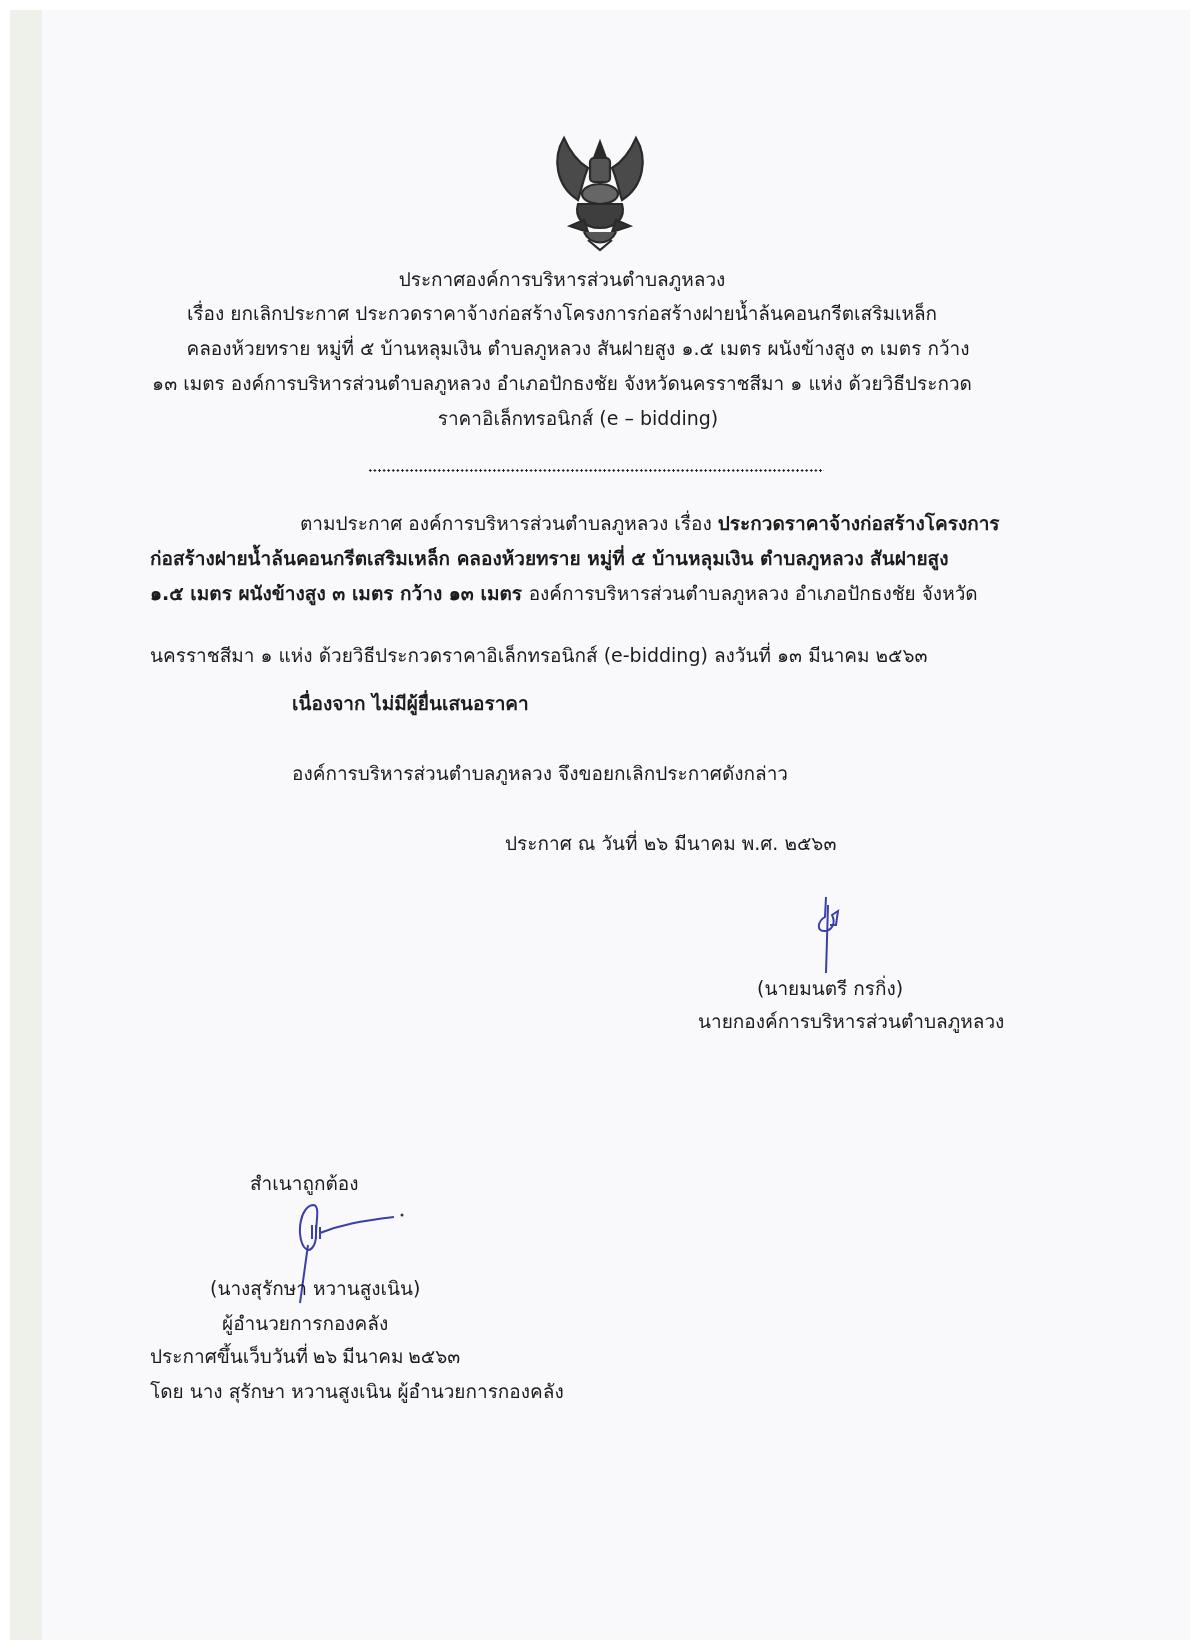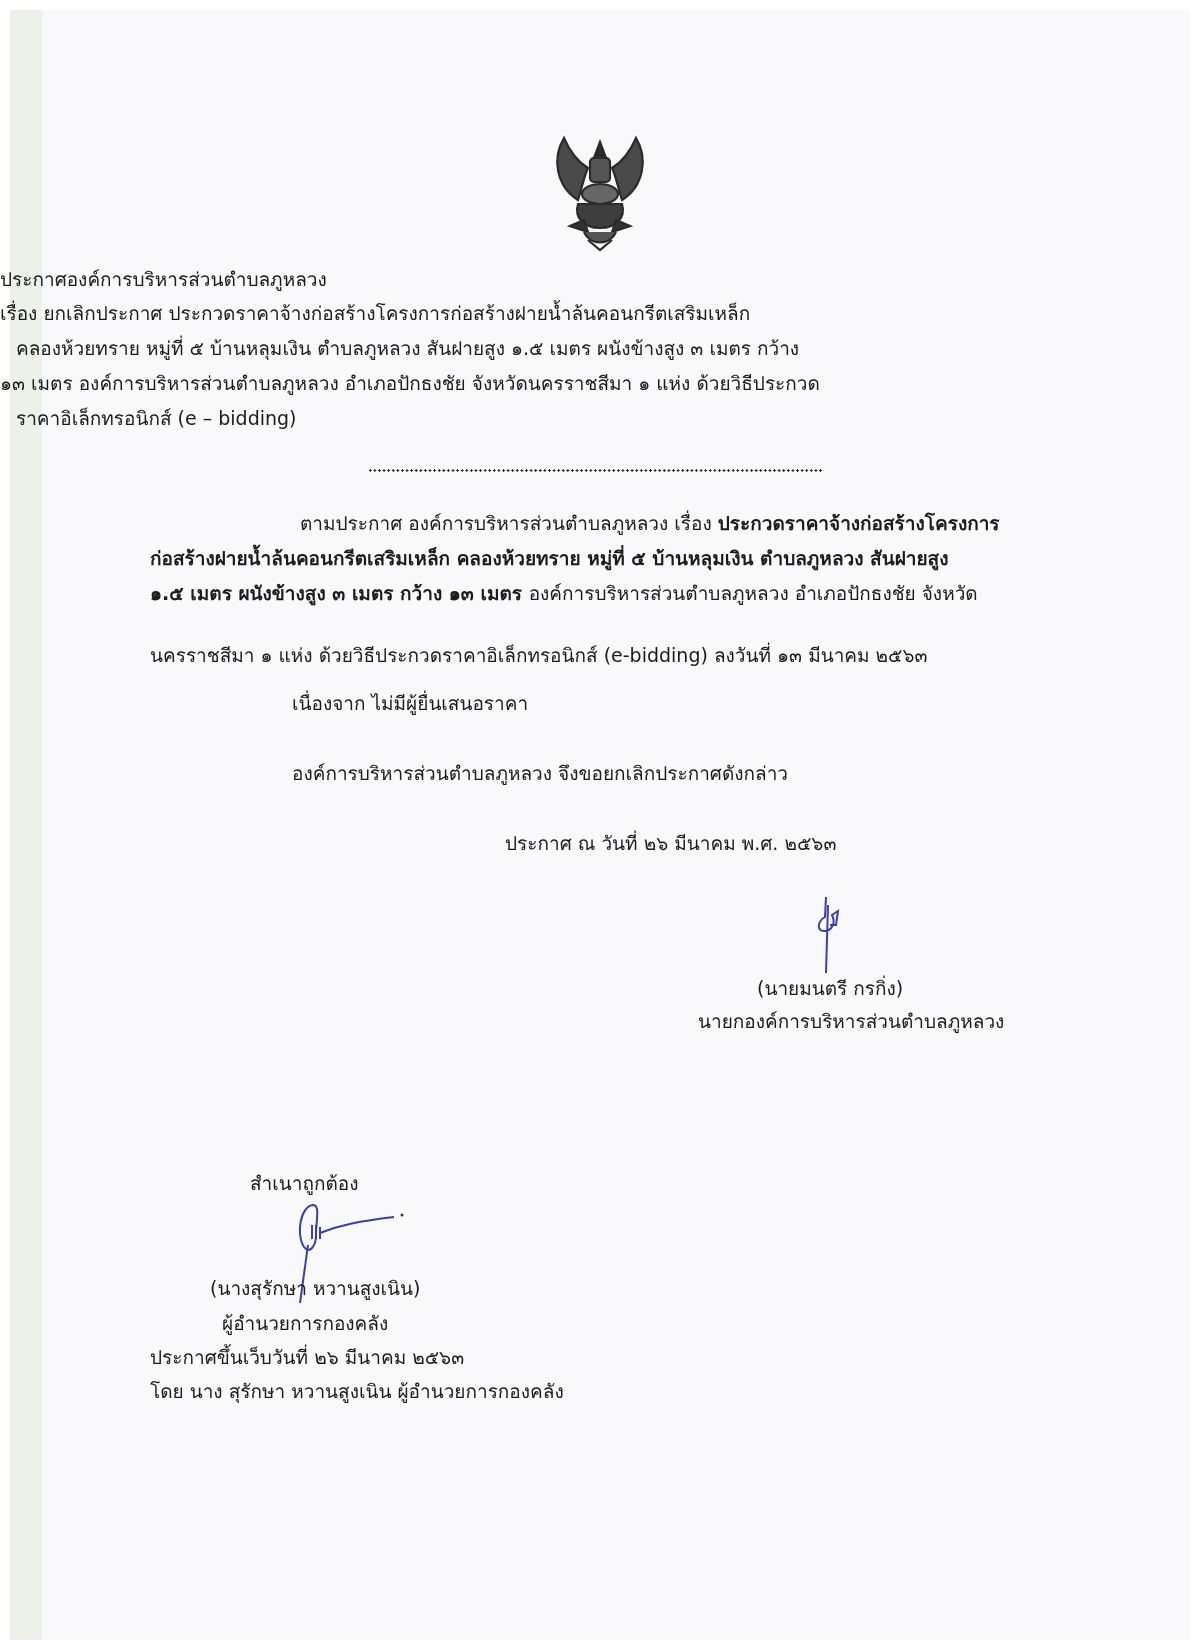--- a/index.html
+++ b/index.html
@@ -14,21 +14,21 @@
     background:#f9f9fb;
   }
   .strip {
     position:absolute; left:10px; top:10px; width:32px; height:1630px;
     background:#eef1ea;
   }
   .emblem {
     position:absolute; left:548px; top:128px; width:104px; height:124px;
   }
   .line { position:absolute; white-space:nowrap; font-size:19px; line-height:26px; }
-  .center { left:0; width:1124px; }
+  .center { left:0; width:1124px; text-align:center; }
   .bold { font-weight:bold; }
   .dots {
     position:absolute; left:368px; top:469px; width:456px; height:3px;
     background-image:radial-gradient(circle, #222 1px, transparent 1.3px);
     background-size:4.6px 3px; background-repeat:repeat-x;
   }
   .sig { position:absolute; }
 </style>
 </head>
 <body>
@@ -60,31 +60,31 @@
 
 <div class="line" style="left:300px; top:510px;">
   <span>ตามประกาศ  องค์การบริหารส่วนตำบลภูหลวง  เรื่อง  </span><span class="bold">ประกวดราคาจ้างก่อสร้างโครงการ</span>
 </div>
 <div class="line bold" style="left:150px; top:545px;">ก่อสร้างฝายน้ำล้นคอนกรีตเสริมเหล็ก  คลองห้วยทราย  หมู่ที่  ๕  บ้านหลุมเงิน  ตำบลภูหลวง   สันฝายสูง</div>
 <div class="line" style="left:150px; top:580px;">
   <span class="bold">๑.๕  เมตร ผนังข้างสูง ๓ เมตร กว้าง ๑๓ เมตร  </span><span>องค์การบริหารส่วนตำบลภูหลวง  อำเภอปักธงชัย  จังหวัด</span>
 </div>
 <div class="line" style="left:150px; top:642px;">นครราชสีมา  ๑  แห่ง  ด้วยวิธีประกวดราคาอิเล็กทรอนิกส์ (e-bidding) ลงวันที่  ๑๓  มีนาคม  ๒๕๖๓</div>
 
-<div class="line" style="left:292px; top:690px;">เนื่องจาก  ไม่มีผู้ยื่นเสนอราคา</div>
+<div class="line" style="left:292px; top:690px;font-weight:bold;">เนื่องจาก  ไม่มีผู้ยื่นเสนอราคา</div>
 <div class="line" style="left:292px; top:760px;">องค์การบริหารส่วนตำบลภูหลวง  จึงขอยกเลิกประกาศดังกล่าว</div>
 <div class="line" style="left:505px; top:830px;">ประกาศ   ณ   วันที่  ๒๖  มีนาคม   พ.ศ.  ๒๕๖๓</div>
 
 <svg class="sig" style="left:810px; top:895px; width:40px; height:80px;" viewBox="0 0 40 80">
   <path d="M16 2 L15 22 C8 26 6 36 14 36 C22 36 26 28 22 20 L28 16 L26 30 L20 30 M18 10 L16 78" fill="none" stroke="#3b3fa8" stroke-width="2"></path>
 </svg>
 <div class="line" style="left:757px; top:975px;">(นายมนตรี    กรกิ่ง)</div>
 <div class="line" style="left:698px; top:1008px;">นายกองค์การบริหารส่วนตำบลภูหลวง</div>
 
 <div class="line" style="left:250px; top:1170px;">สำเนาถูกต้อง</div>
 <svg class="sig" style="left:290px; top:1195px; width:120px; height:110px;" viewBox="0 0 120 110">
   <path d="M24 10 C10 10 6 40 14 52 C20 60 26 50 26 40 C26 26 30 12 24 10 M22 30 L22 44 M26 30 L26 44 M30 32 L30 44 M30 38 C50 30 70 26 104 22 M18 50 L10 108" fill="none" stroke="#3b3fa8" stroke-width="2"></path>
   <circle cx="112" cy="20" r="1.5" fill="#333"></circle>
 </svg>
 <div class="line" style="left:210px; top:1275px;">(นางสุรักษา    หวานสูงเนิน)</div>
 <div class="line" style="left:222px; top:1310px;">ผู้อำนวยการกองคลัง</div>
-<div class="line" style="left:150px; top:1344px;">ประกาศขึ้นเว็บวันที่   ๒๖   มีนาคม   ๒๕๖๓</div>
+<div class="line" style="left:150px; top:1344px;font-family:Liberation Serif, serif;">ประกาศขึ้นเว็บวันที่   ๒๖   มีนาคม   ๒๕๖๓</div>
 <div class="line" style="left:150px; top:1378px;">โดย  นาง  สุรักษา  หวานสูงเนิน  ผู้อำนวยการกองคลัง</div>
 
 </body></html>

